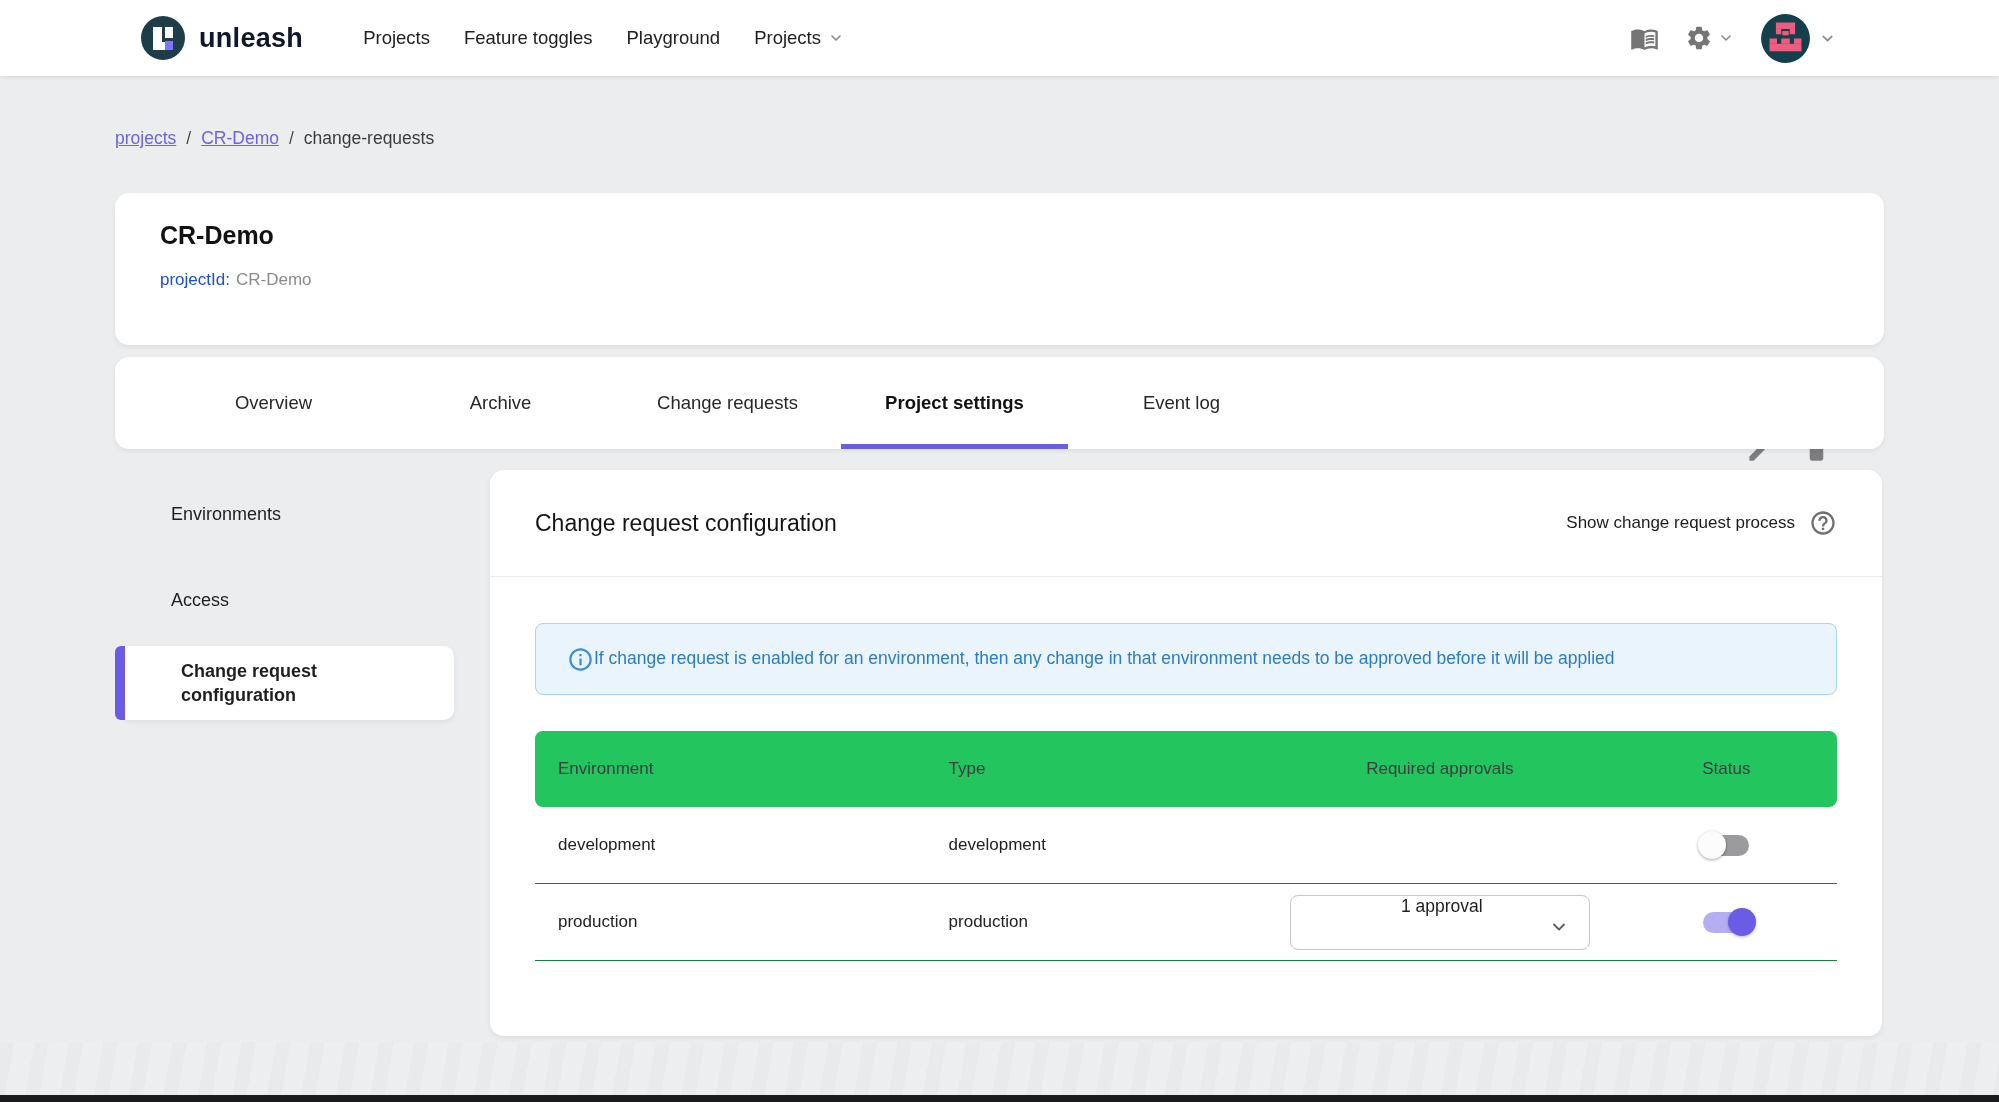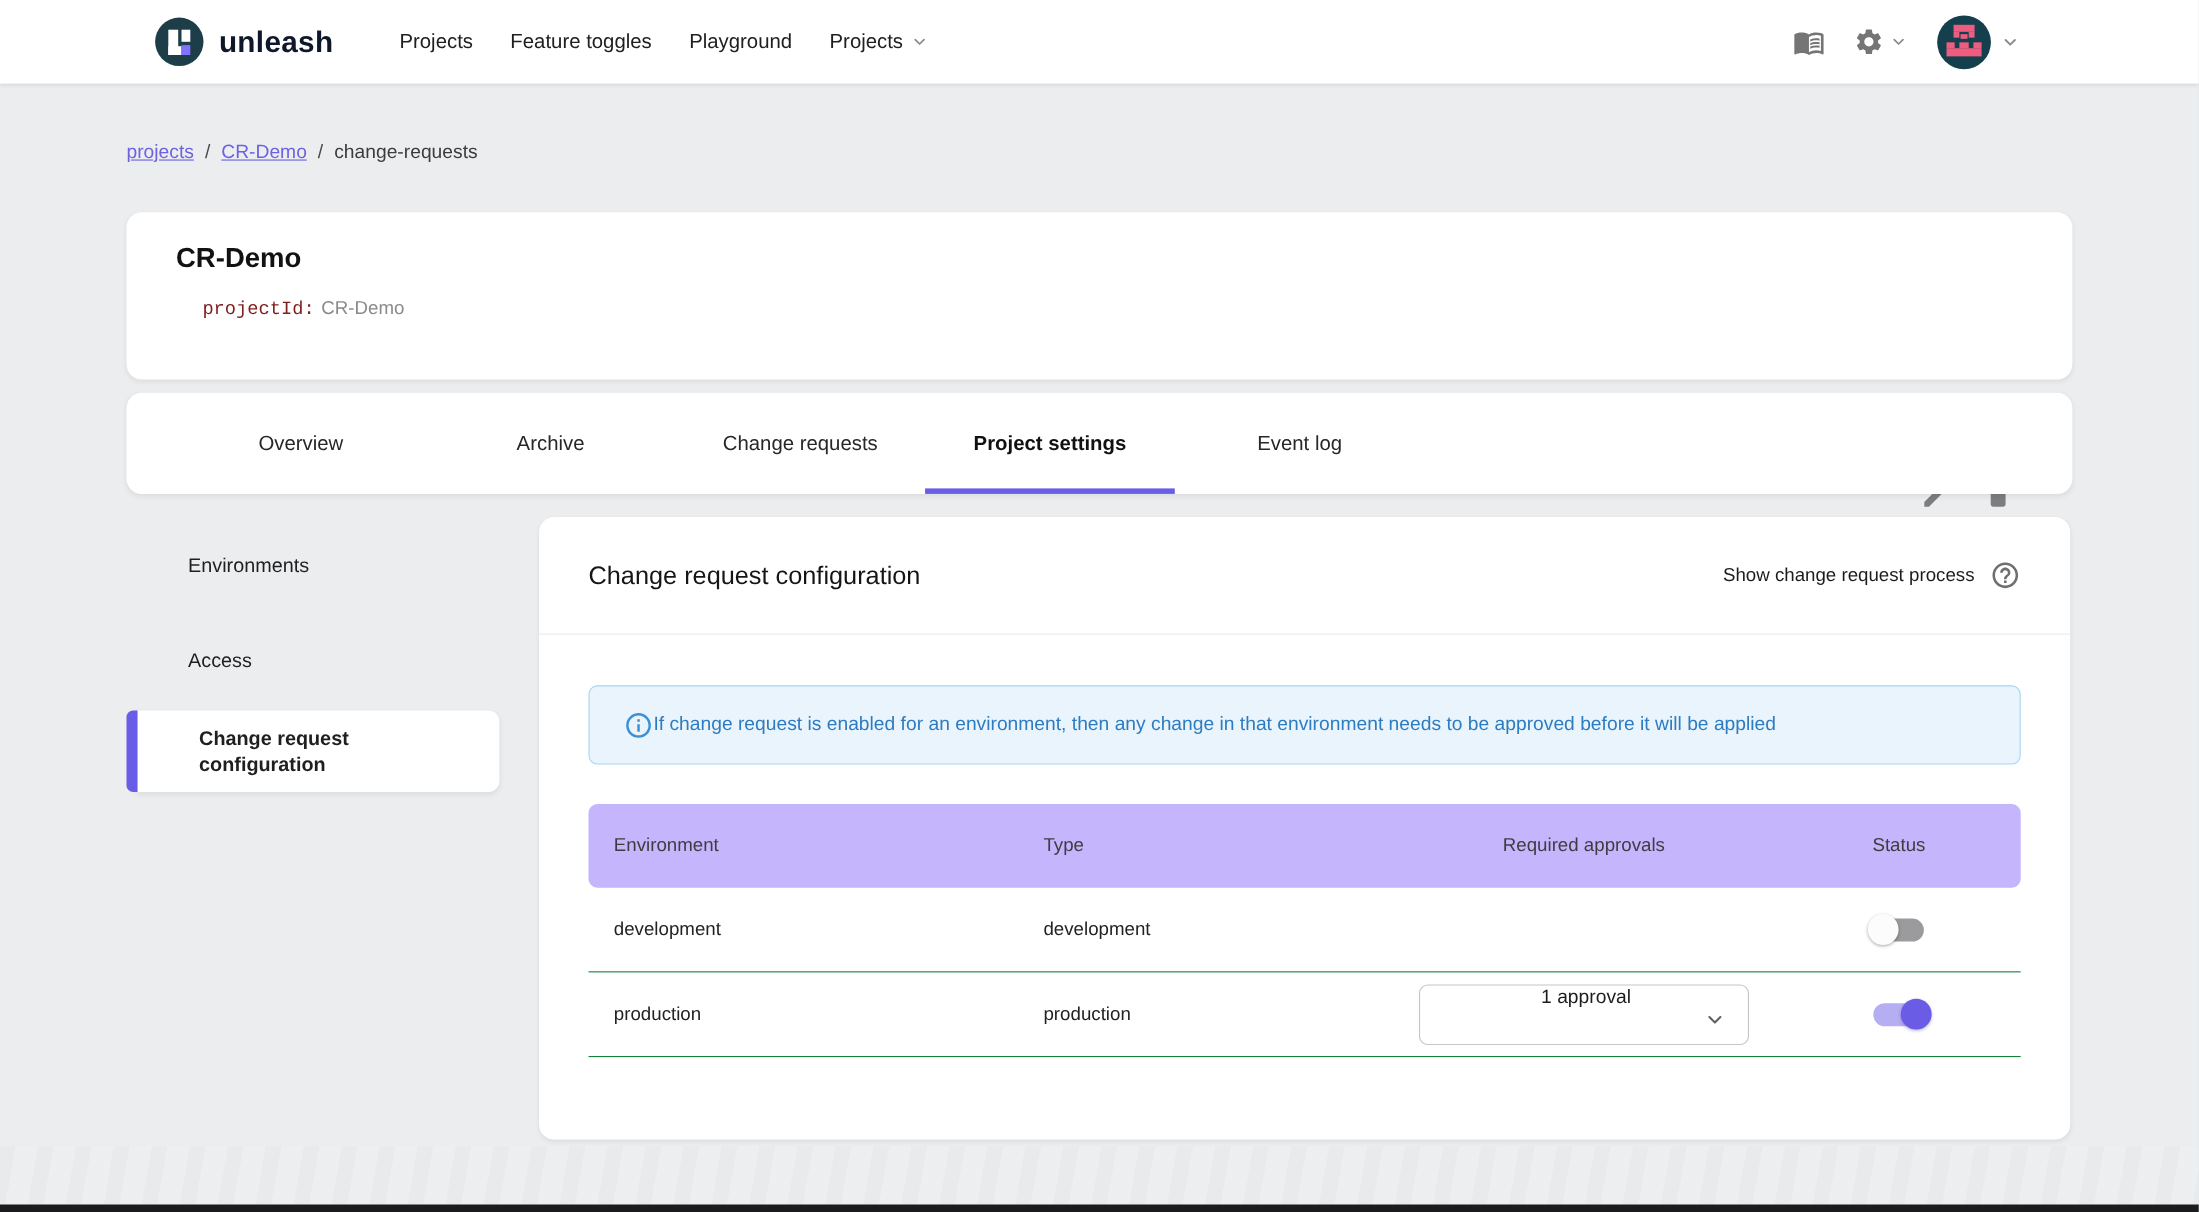--- a/index.html
+++ b/index.html
@@ -40,21 +40,21 @@
   .breadcrumb { position:absolute; top:128px; left:115px; font-size:17.5px; display:flex; gap:10px; align-items:center; }
   .crumb-link { color:#6d63e0; text-decoration:underline; cursor:pointer; }
   .crumb-sep { color:#4a4a4a; }
   .crumb-current { color:#3c3c3e; }
 
   
   .card { background:#fff; border-radius:14px; box-shadow:0 2px 5px rgba(32,32,33,.07); }
   .header-card { position:absolute; top:193px; left:115px; width:1769px; height:152px; padding:28px 45px; }
   .project-title { font-size:25px; font-weight:bold; color:#121212; }
   .project-id-line { margin-top:20px; font-size:17px; }
-  .project-id-label { font-family:Liberation Mono, monospace; color:#7f1d1d;margin-left:24px; }
+  .project-id-label { font-family:Liberation Sans, sans-serif; color:#1d4ed8; }
   .project-id-value { color:#8a8a8d; margin-left:6px; }
   .header-actions { position:absolute; top:244px; right:54px; display:flex; gap:30px; }
   .header-actions .icon-btn { color:#7d7d7f; }
 
   
   .tabs-card { position:absolute; top:357px; left:115px; width:1769px; height:92px; display:flex; padding-left:45px; }
   .tab { position:relative; width:227px; height:100%; display:flex; align-items:center; justify-content:center;
     font-size:18.5px; color:#27272a; cursor:pointer; }
   .tab.active { font-weight:bold; color:#111; }
   .tab.active::after { content:""; position:absolute; left:0; bottom:0; width:100%; height:5px; background:var(--accent,#695ce6); }
@@ -79,21 +79,21 @@
   .help-icon { color:#6f6f72; cursor:pointer; display:flex; }
 
   .panel-body { padding:46px 45px 0 45px; }
   .alert { display:flex; background:#e9f4fc; border:1px solid #a5d5f2; border-radius:8px;
     padding:21px 26px 21px 31px; color:#2d7cc1; font-size:17.5px; line-height:1.55; }
   .alert-icon { flex:0 0 auto; color:#3b90d6; margin-top:1px; display:flex; }
   .alert-text { max-width:1220px; }
 
   
   .table { margin-top:36px; }
-  .t-head { display:grid; grid-template-columns:30% 26% 27% 17%; background:#c4b5fd; border-radius:8px;
+  .t-head { display:grid; grid-template-columns:30% 26% 27% 17%; background:#22c55e; border-radius:8px;
     height:76px; align-items:center; font-size:17px; color:#3d3d40; }
   .t-row { display:grid; grid-template-columns:30% 26% 27% 17%; height:77px; align-items:center;
     font-size:17px; color:#222; border-bottom:1px solid #15803d; }
   .cell-env, .cell-type { padding-left:23px; }
   .cell-approvals { display:flex; justify-content:center; }
   .cell-status { display:flex; justify-content:center; }
   .t-head .cell-approvals, .t-head .cell-status { justify-content:center; }
 
   
   .select { width:300px; height:55px; background:#fff; border:1px solid #c6c6c8; border-radius:8px;

